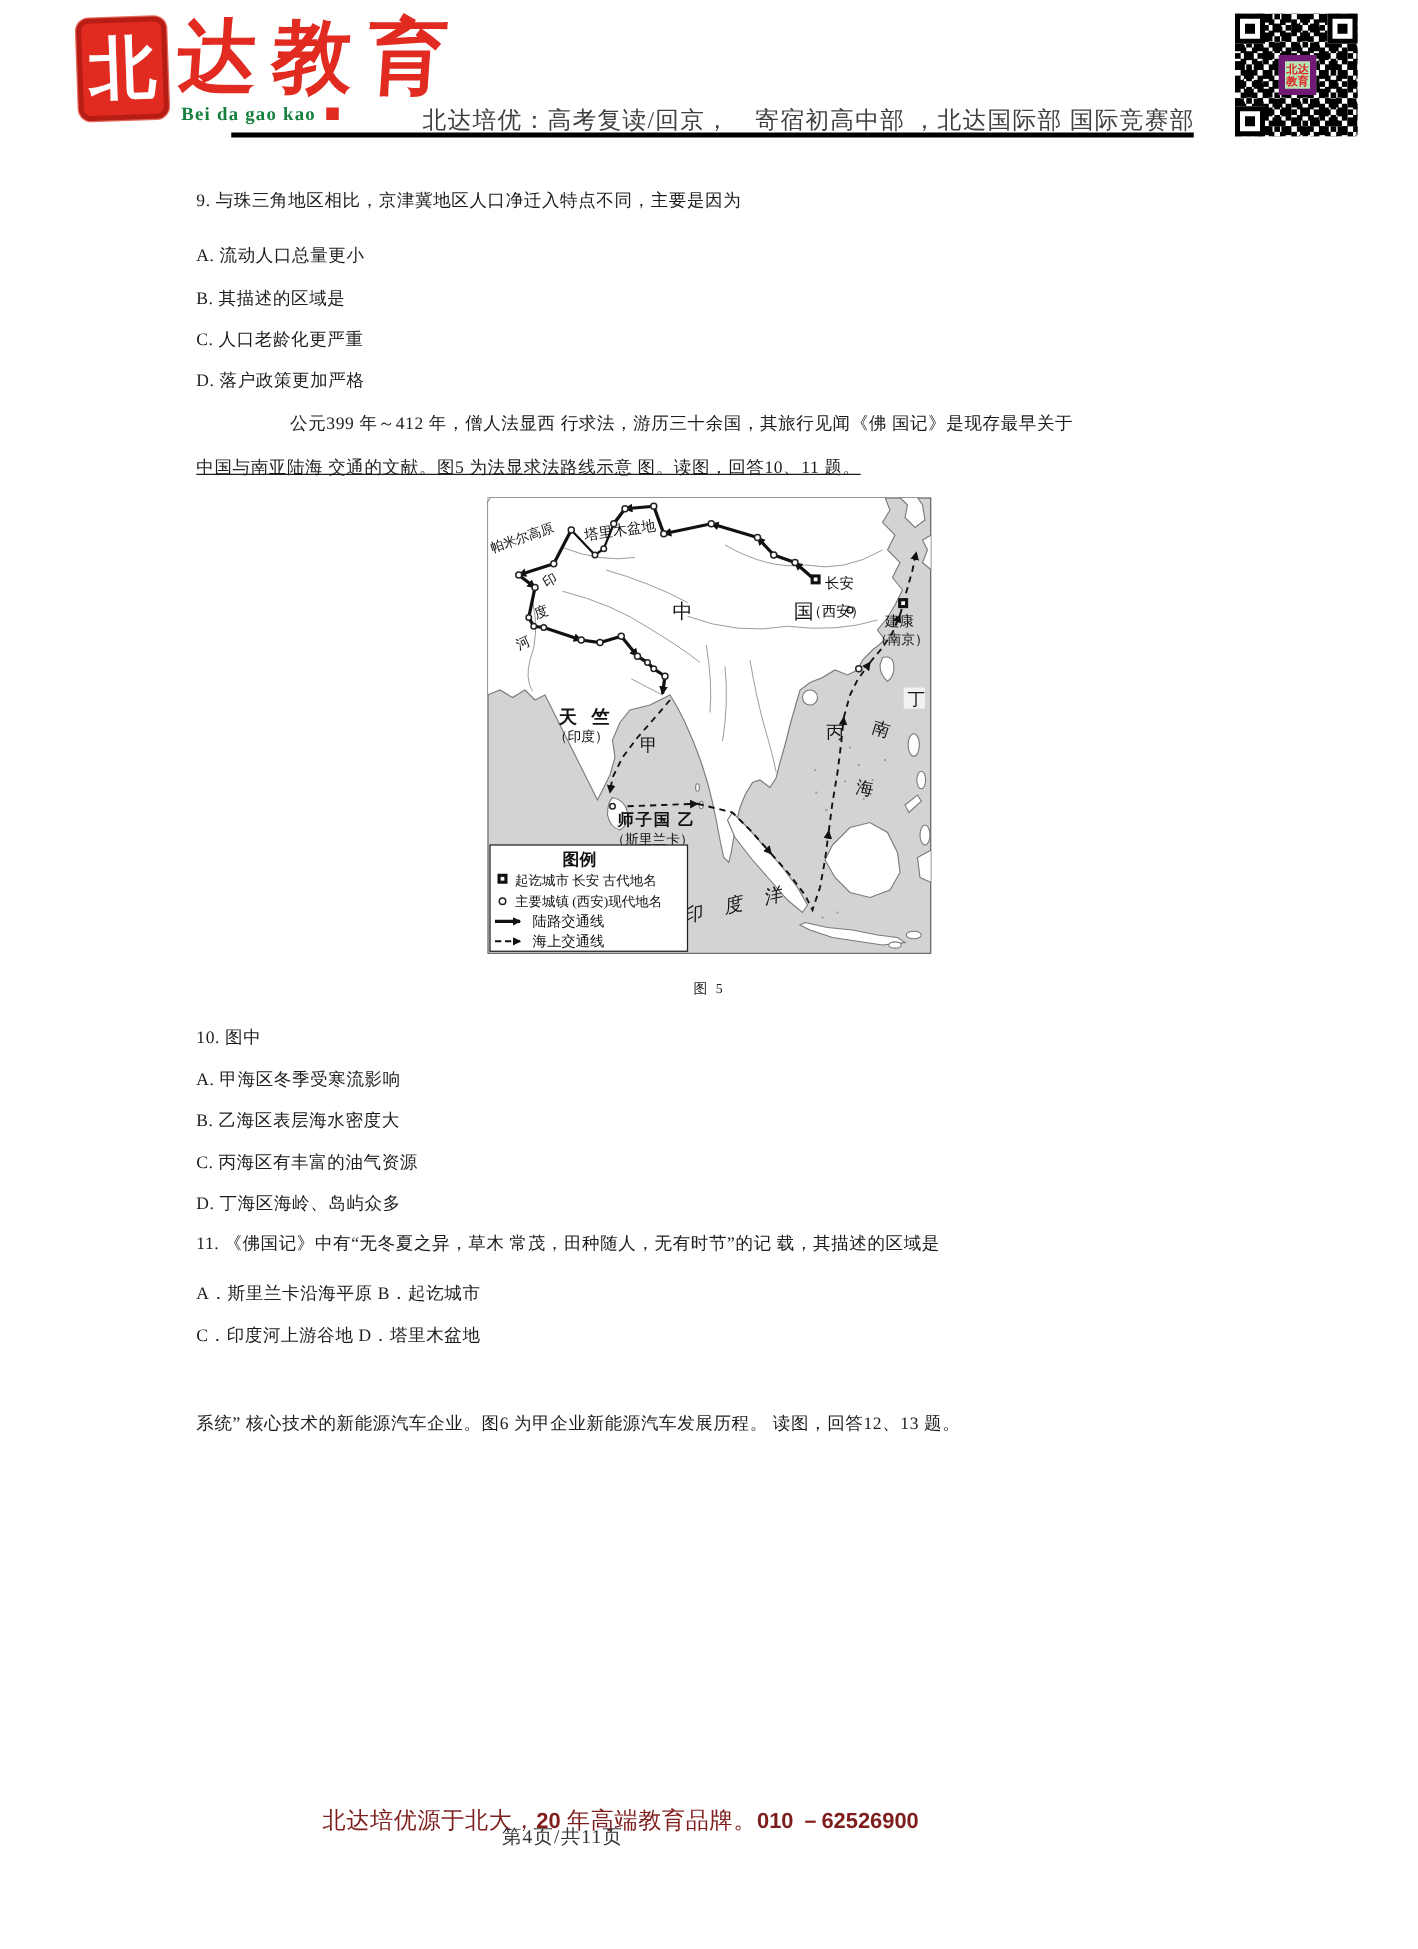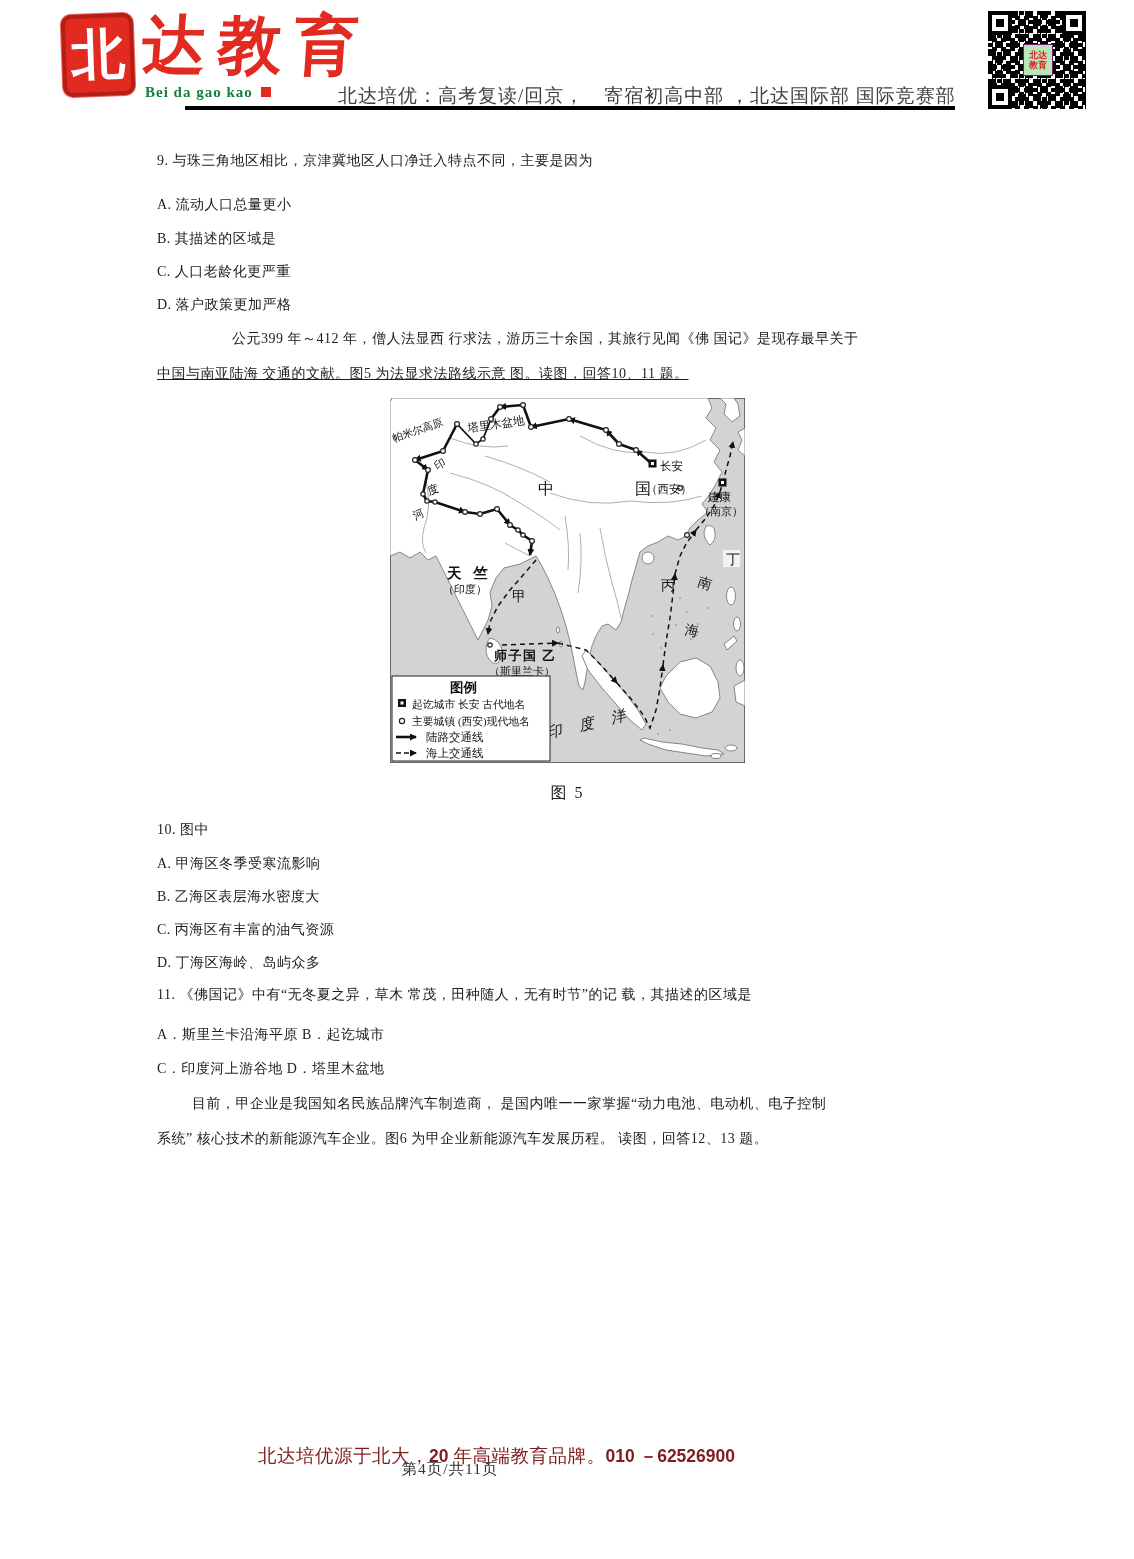--- a/index.html
+++ b/index.html
@@ -36,27 +36,27 @@
     position:absolute; left:3px; top:3px; right:3px; bottom:3px;
     background-image:
       repeating-conic-gradient(#000 0 25%, transparent 0 50%),
       repeating-conic-gradient(#000 0 25%, #fff 0 50%);
     background-size:9px 9px, 15px 15px;
   }
   .finder { position:absolute; width:24px; height:24px; border:4px solid #000; background:#fff; }
   .finder::after { content:""; position:absolute; left:4px; top:4px; width:8px; height:8px; background:#000; }
   .qr-badge {
     position:absolute; left:38px; top:36px; width:30px; height:32px; background:#b8e6b8;
-    border:1px solid #701a75; display:flex; flex-direction:column; align-items:center; justify-content:center;
+    border:5px solid #701a75; display:flex; flex-direction:column; align-items:center; justify-content:center;
     font-size:9px; font-weight:bold; color:#d22; line-height:10px; text-align:center;
   }
 
   
   .figure { left:390px; top:398px; width:355px; height:365px; }
-  .fig-caption { left:390px; top:783px; width:355px; text-align:center; font-size:16px; letter-spacing:2px; }
+  .fig-caption { left:390px; top:783px; width:355px; text-align:center; font-size:11px; letter-spacing:2px; }
 
   
   .footer-red { left:258px; top:1443px; font-size:18.5px; color:#7f1d1d; white-space:nowrap; letter-spacing:0.5px; }
   .footer-red b { font-family:"Liberation Sans",sans-serif; font-size:17.5px; letter-spacing:0; }
   .footer-page { left:0; top:1459px; width:900px; text-align:center; font-size:15.5px; color:#333; letter-spacing:1px; }
 
   svg text { font-family:"Liberation Serif","DejaVu Serif",serif; fill:#111; }
 </style>
 </head>
 <body>
@@ -279,21 +279,20 @@
   <div class="abs body-text" style="left:157px;top:821px;">10. 图中</div>
   <div class="abs body-text" style="left:157px;top:855px;">A. 甲海区冬季受寒流影响</div>
   <div class="abs body-text" style="left:157px;top:888px;">B. 乙海区表层海水密度大</div>
   <div class="abs body-text" style="left:157px;top:921px;">C. 丙海区有丰富的油气资源</div>
   <div class="abs body-text" style="left:157px;top:954px;">D. 丁海区海岭、岛屿众多</div>
 
   <div class="abs body-text" style="left:157px;top:986px;">11. 《佛国记》中有“无冬夏之异，草木 常茂，田种随人，无有时节”的记 载，其描述的区域是</div>
   <div class="abs body-text" style="left:157px;top:1026px;">A．斯里兰卡沿海平原  B．起讫城市</div>
   <div class="abs body-text" style="left:157px;top:1060px;">C．印度河上游谷地    D．塔里木盆地</div>
 
-  <div class="abs body-text" style="left:192px;top:1095px;">目前，甲企业是我国知名民族品牌汽车制造商， 是国内唯一一家掌握“动力电池、电动机、电子控制</div>
   <div class="abs body-text" style="left:157px;top:1130px;">系统” 核心技术的新能源汽车企业。图6 为甲企业新能源汽车发展历程。 读图，回答12、13 题。</div>
 
   <div class="abs footer-red">
     <span>北达培优源于北大，</span><b>20</b><span> 年高端教育品牌。</span><b>010 －62526900</b>
   </div>
   <div class="abs footer-page">第4页/共11页</div>
 
 </div>
 
 </body></html>

